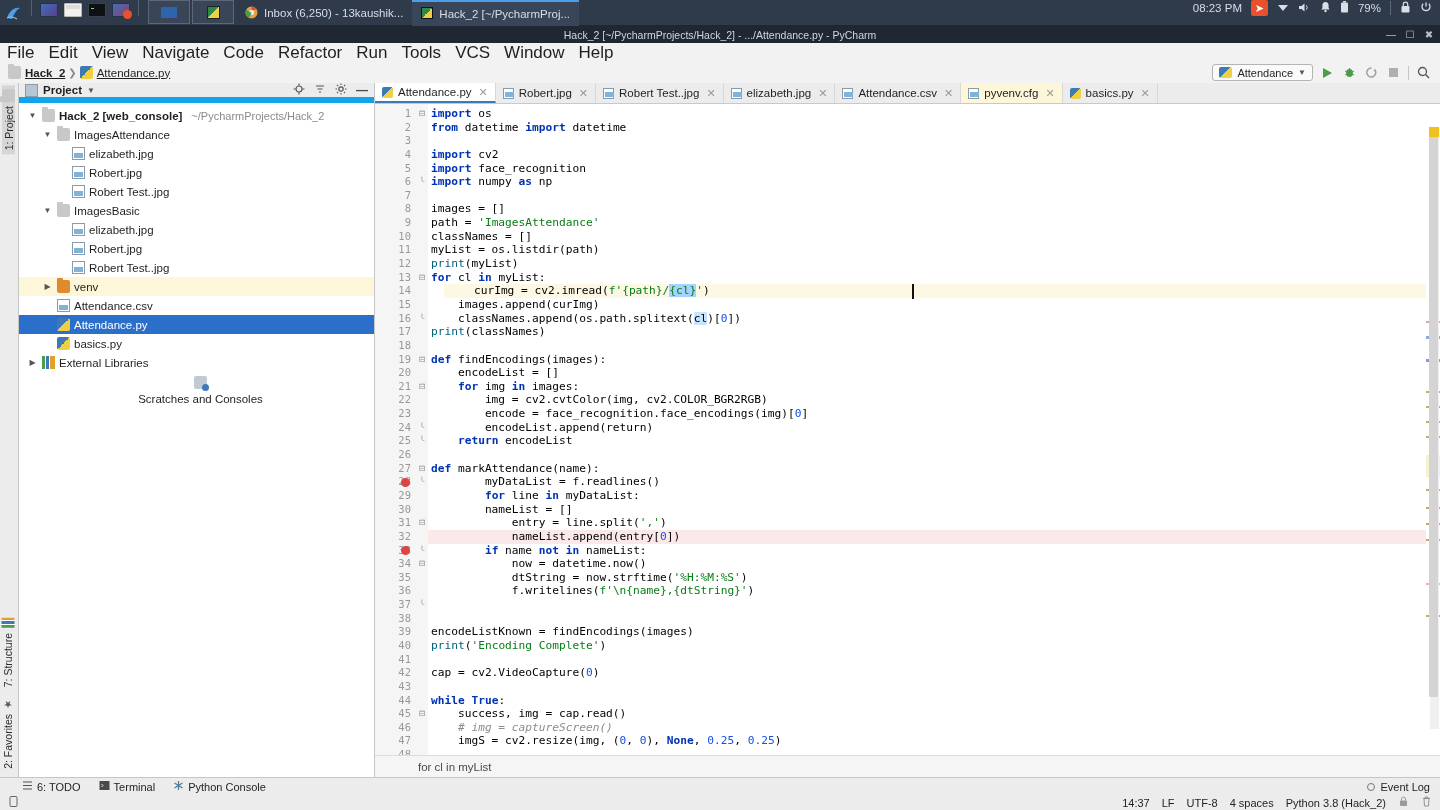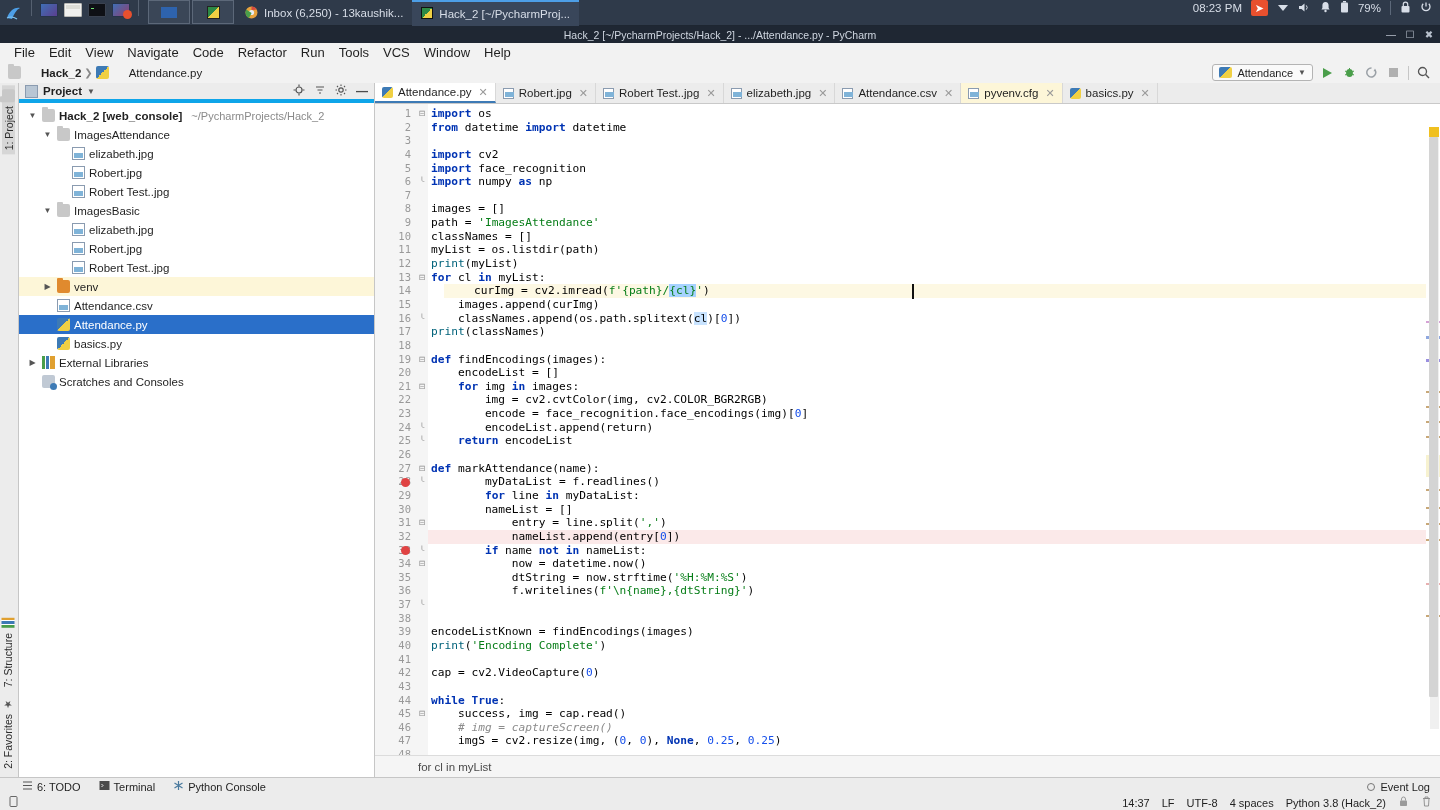--- a/index.html
+++ b/index.html
@@ -51,32 +51,32 @@
     position:absolute; top:26px; left:0; width:1440px; height:17px;
     background:#1f2733; color:#cfd6e0;
     display:flex; align-items:center; justify-content:center;
     font-size:10.5px;
   }
   .pc-winbtns { position:absolute; right:6px; top:0; height:17px; display:flex; align-items:center; gap:9px; color:#b8c0cc;}
   .wb { width:10px; height:10px; display:flex;align-items:center;justify-content:center;font-size:10px;}
 
   .pc-menubar {
     position:absolute; top:43px; left:0; width:1440px; height:19px;
-    background:#f2f2f2; display:flex; align-items:center; padding-left:7px;
-    font-size:13px; color:#1f1f1f;
+    background:#f2f2f2; display:flex; align-items:center; 
+    font-size:17px; color:#1f1f1f;
     border-bottom:none;
   }
   .menu-item { padding:1px 7px; cursor:default; }
 
   .pc-navbar {
     position:absolute; top:62px; left:0; width:1440px; height:21px;
     background:#f2f2f2; display:flex; align-items:center; padding-left:8px;
     font-size:11.5px; color:#1f1f1f;
   }
-  .crumb { display:flex; align-items:center; gap:20px; }
+  .crumb { display:flex; align-items:center; gap:4px;text-decoration:underline; }
   .crumb-sep { color:#888; margin:0 3px; font-size:10px;}
   .nav-right { margin-left:auto; display:flex; align-items:center; gap:7px; padding-right:9px;}
   .runcfg {
     display:flex; align-items:center; gap:5px;
     border:1px solid #b4b4b4; background:#fafafa; border-radius:3px;
     height:17px; padding:0 6px; font-size:11px;
   }
   .tri-play { width:0;height:0;border-left:9px solid #4a9e4a;border-top:5px solid transparent;border-bottom:5px solid transparent;}
   .ico-btn { width:15px;height:15px;display:flex;align-items:center;justify-content:center;}
 
@@ -94,21 +94,21 @@
   .stripe-top.selected { background:#d6d6d6; }
   .stripe-bot { position:absolute; left:2px; }
 
   
   .project-panel {
     position:absolute; top:83px; left:19px; width:356px; height:694px;
     background:#ffffff; border-right:1px solid #c6c6c6;
     display:flex; flex-direction:column;
   }
   .pp-header {
-    height:20px; background:#ececec; border-bottom:4px solid #0ea5e9;
+    height:20px; background:#ececec; border-bottom:6px solid #0ea5e9;
     display:flex; align-items:center; padding:0 6px; gap:5px;
     font-size:11.5px; font-weight:bold; color:#1f1f1f;
   }
   .pp-header-right { margin-left:auto; display:flex; align-items:center; gap:9px; color:#4c4c4c; font-size:12px;}
   .pp-tree { flex:1; overflow:hidden; padding-top:3px; font-size:11.5px; color:#1f1f1f; }
   .tree-row {
     height:19px; display:flex; align-items:center; gap:4px;
     padding-left:6px; white-space:nowrap;
   }
   .tree-row.selected { background:#2a6fc9; color:#fff; }
@@ -483,21 +483,21 @@
         <div class="tree-row" style="padding-left: 23px;">
           <span class="tw"></span>
           <span class="ico ic-py"></span>
           <span>basics.py</span>
         </div>
         <div class="tree-row" style="padding-left: 8px;">
           <span class="tw">▶</span>
           <span class="ico ic-lib"></span>
           <span>External Libraries</span>
         </div>
-        <div class="tree-row" style="padding-left: 8px;">
+        <div class="tree-row" style="padding-left: 8px; flex-direction: column;">
           <span class="tw"></span>
           <span class="ico ic-scratch"></span>
           <span>Scratches and Consoles</span>
         </div>
       </div>
   </div>
 
   <div class="editor-area">
     <div class="tabs-row" id="tabs-host">
         <div class="tab active">

